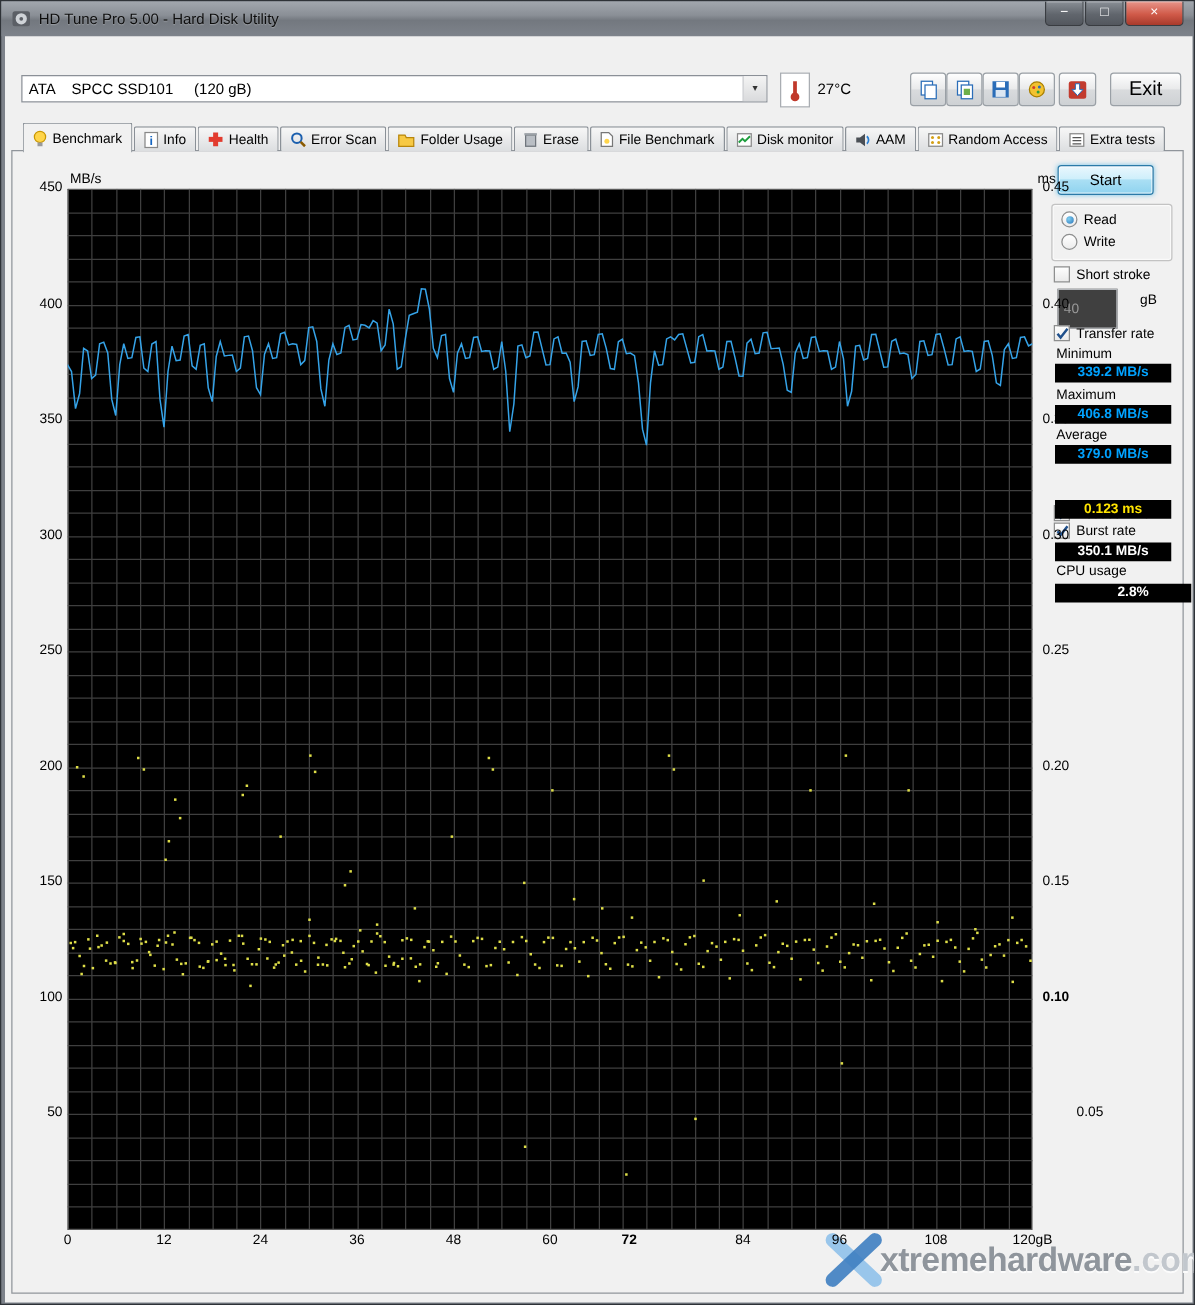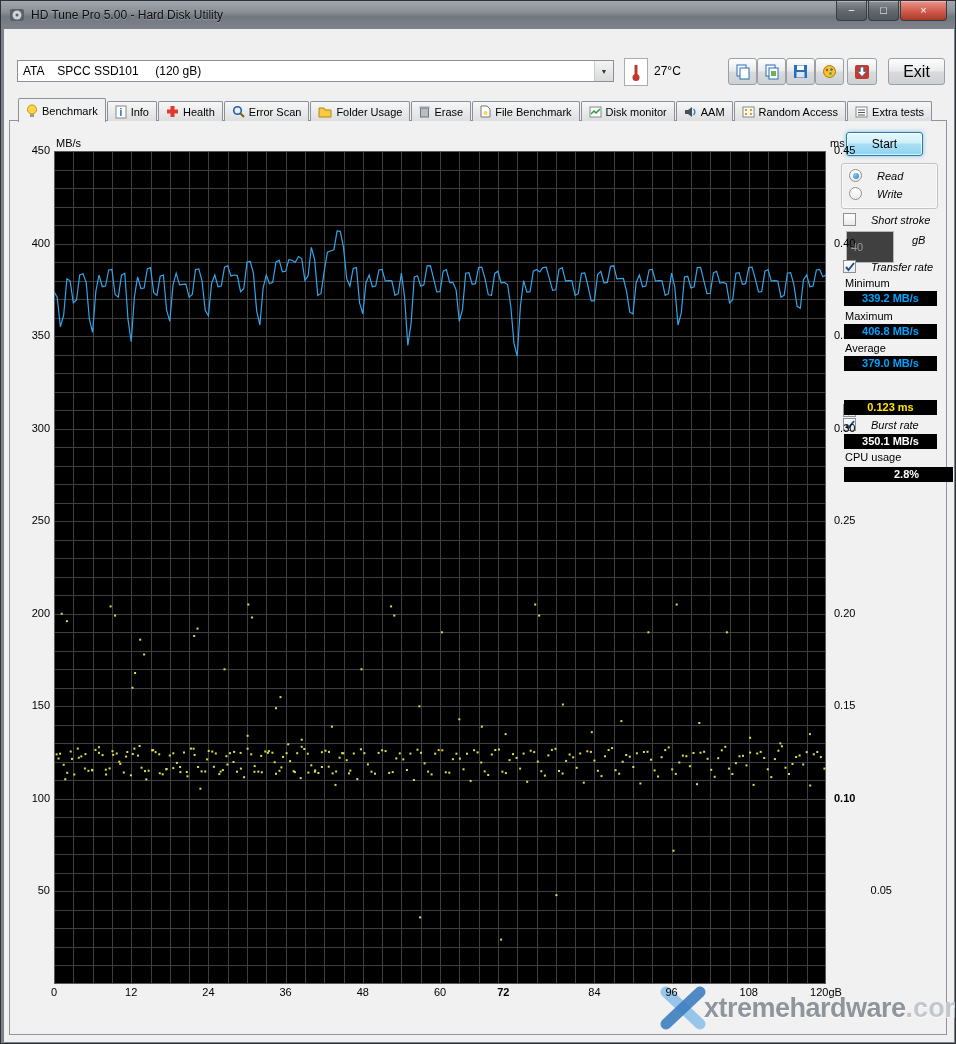--- a/index.html
+++ b/index.html
@@ -24,21 +24,21 @@
   .tbtn.exit{width:57px;font-size:16px;}
   .tabstrip{position:absolute;top:69px;left:14px;height:23px;display:flex;align-items:flex-end;z-index:3;}
   .tab{height:20px;display:flex;align-items:center;gap:4px;padding:0 7px;border:1px solid #8a9097;border-bottom:none;border-radius:2px 2px 0 0;background:linear-gradient(#f7f7f7,#dcdee0);margin-right:1px;font-size:11px;white-space:nowrap;box-sizing:border-box;cursor:default;}
   .tab.active{height:24px;margin-bottom:-1px;background:#f1f1f1;z-index:4;}
   .tabpanel{position:absolute;left:5px;top:91px;width:938px;height:915px;background:#f1f1f1;border:1px solid #90959b;box-sizing:border-box;z-index:1;}
   .axis-label{position:absolute;font-size:11px;z-index:2;}
   .tick{position:absolute;font-size:11px;z-index:2;color:#000;}
   #chart-svg{position:absolute;left:50px;top:122px;z-index:2;}
   .start-btn{position:absolute;left:842px;top:103px;width:77px;height:24px;border:1px solid #2a7aa8;border-radius:3px;background:linear-gradient(#eaf7fd,#cfeffb 45%,#aadff4 50%,#8fd3ef);font-size:12px;z-index:2;box-shadow:inset 0 0 0 1px rgba(255,255,255,.7),0 0 4px rgba(61,177,229,.7);cursor:default;font-family:"Liberation Sans",sans-serif;}
   .groupbox{position:absolute;left:837px;top:134px;width:97px;height:46px;border:1px solid #c3c3c3;border-radius:3px;box-shadow:inset 0 0 0 1px #fafafa;z-index:2;box-sizing:border-box;}
-  .row{position:absolute;display:flex;align-items:center;gap:15px;z-index:2;font-size:11px;white-space:nowrap;font-style:italic;}
+  .row{position:absolute;display:flex;align-items:center;gap:5px;z-index:2;font-size:11px;white-space:nowrap;}
   .cb{width:13px;height:13px;background:linear-gradient(#fefefe,#eaeaea);border:1px solid #8e8f8f;display:inline-flex;align-items:center;justify-content:center;box-sizing:border-box;flex:none;}
   .rb{width:13px;height:13px;border-radius:50%;border:1px solid #8e8f8f;background:linear-gradient(#ffffff,#ececec);display:inline-flex;align-items:center;justify-content:center;box-sizing:border-box;flex:none;}
   .rbdot{width:6px;height:6px;border-radius:50%;background:radial-gradient(circle at 35% 35%,#7fd0f2,#2c74b8);}
   .plabel{position:absolute;left:841px;font-size:11px;z-index:2;}
   .valbox{position:absolute;left:840px;width:93px;height:15px;background:#000;font-size:11px;font-weight:bold;text-align:center;line-height:15px;z-index:2;}
   .val-blue{color:var(--value_blue,#00a2ff);}
   .val-yellow{color:var(--value_yellow,#ffe400);}
   .val-white{color:var(--value_white,#ffffff);}
   .ss-input{position:absolute;left:842px;top:202px;width:48px;height:32px;border:1px solid #b4b7bb;background:#404040;color:#9a9a9a;font-size:11px;padding:0 4px;z-index:2;box-sizing:border-box;font-family:"Liberation Sans",sans-serif;}
   .watermark{position:absolute;left:654px;top:957px;display:flex;align-items:center;z-index:1;}
@@ -694,21 +694,21 @@
       <div class="tick" style="left: 6px; top: 762.889px; width: 40px; text-align: right;">100</div>
       <div class="tick" style="left: 6px; top: 855.444px; width: 40px; text-align: right;">50</div>
       <div class="tick" style="left: 830px; top: 115px; width: 40px; text-align: left;">0.45</div>
       <div class="tick" style="left: 830px; top: 207.556px; width: 40px; text-align: left;">0.40</div>
       <div class="tick" style="left: 830px; top: 300.111px; width: 40px; text-align: left;">0.35</div>
       <div class="tick" style="left: 830px; top: 392.667px; width: 40px; text-align: left;">0.30</div>
       <div class="tick" style="left: 830px; top: 485.222px; width: 40px; text-align: left;">0.25</div>
       <div class="tick" style="left: 830px; top: 577.778px; width: 40px; text-align: left;">0.20</div>
       <div class="tick" style="left: 830px; top: 670.333px; width: 40px; text-align: left;">0.15</div>
       <div class="tick" style="left: 830px; top: 762.889px; width: 40px; text-align: left; font-weight: bold;">0.10</div>
-      <div class="tick" style="left: 830px; top: 855.444px; width: 40px; text-align: right; padding-left: 18px;">0.05</div>
+      <div class="tick" style="left: 830px; top: 855.444px; width: 40px; text-align: center; padding-left: 18px;">0.05</div>
       <div class="tick" style="left: 30px; top: 957px; width: 40px; text-align: center;">0</div>
       <div class="tick" style="left: 107.2px; top: 957px; width: 40px; text-align: center;">12</div>
       <div class="tick" style="left: 184.4px; top: 957px; width: 40px; text-align: center;">24</div>
       <div class="tick" style="left: 261.6px; top: 957px; width: 40px; text-align: center;">36</div>
       <div class="tick" style="left: 338.8px; top: 957px; width: 40px; text-align: center;">48</div>
       <div class="tick" style="left: 416px; top: 957px; width: 40px; text-align: center;">60</div>
       <div class="tick" style="left: 493.2px; top: 957px; width: 40px; text-align: left; font-weight: bold;">72</div>
       <div class="tick" style="left: 570.4px; top: 957px; width: 40px; text-align: center;">84</div>
       <div class="tick" style="left: 647.6px; top: 957px; width: 40px; text-align: center;">96</div>
       <div class="tick" style="left: 724.8px; top: 957px; width: 40px; text-align: center;">108</div>

